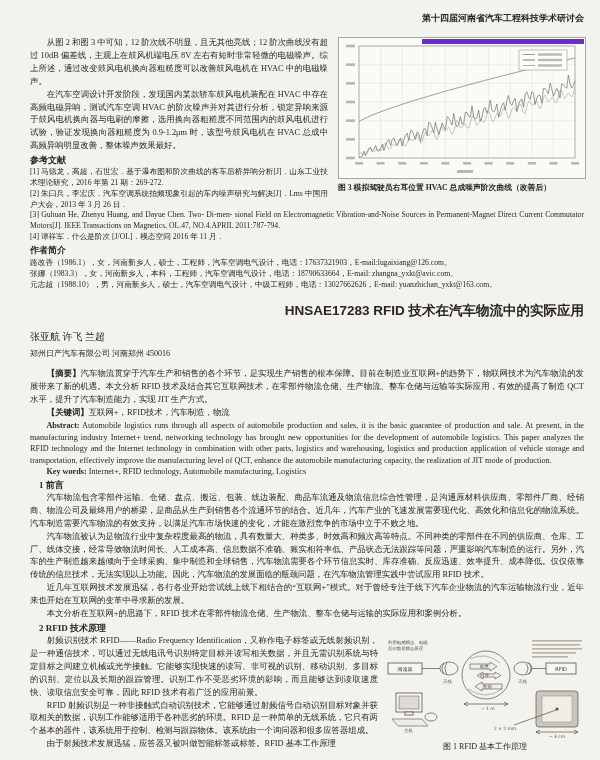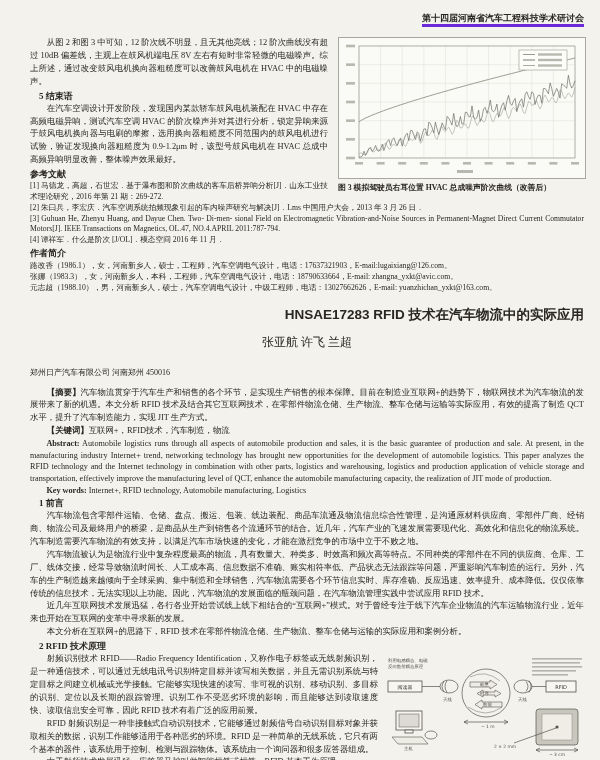--- a/index.html
+++ b/index.html
@@ -1,31 +1,31 @@
 <!DOCTYPE html>
 <html><head>
 <meta charset="utf-8">
 <style>
   html,body{margin:0;padding:0}
   body{width:600px;height:760px;background:#e6e5e0;font-family:"Liberation Serif","DejaVu Serif",serif;color:#29271f;overflow:hidden}
   .page{width:600px;height:760px;background:#f3f2ec;box-sizing:border-box;padding:12px 16px 6px 30px;overflow:hidden}
   p{margin:0;text-align:justify}
   .hdr{text-align:right;font-size:9px;font-weight:bold;margin-bottom:12px}
-  .hdr span{border-bottom:3px solid #6d28d9;padding-bottom:1px}
+  .hdr span{border-bottom:5px solid #6d28d9;padding-bottom:16px}
   .zh{font-size:8.4px;line-height:12.9px}
   .ind{text-indent:2em}
   .bh{font-weight:bold;font-size:9px;line-height:14px}
   .ind1{text-indent:1em}
   .refs{font-size:7.7px;line-height:10.8px}
   .bios{font-size:7.7px;line-height:11.2px}
   .fig3wrap{float:right;width:246px;margin:0 0 2px 10px}
   .figcap{font-size:7.8px;font-weight:bold;line-height:11px;margin-top:3px}
   .clr{clear:both}
   .title{text-align:right;font-weight:bold;font-size:13.5px;margin:12px 0 10px;font-family:"Liberation Sans","DejaVu Sans",sans-serif}
-  .authors{text-align:center;font-size:12px;margin-bottom:16px}
+  .authors{font-size:10px;margin-bottom:4px}
   .affil{font-size:8px;margin-bottom:9px}
   .en{font-size:8.2px;line-height:11.6px;text-align:justify}
   .fig1wrap{float:right;width:198px;margin:2px 0 0 8px}
   .fig1cap{text-align:center;font-weight:normal;font-size:8px;margin-top:2px}
   svg{display:block}
   .chart{background:#fafaf6;border:0.5px solid #a8a7a0}
   .g{stroke:#deded8;stroke-width:0.5}
   .tk{fill:#b9b8b0}
   .c1{fill:none;stroke:#8f8e86;stroke-width:0.9}
   .c2{fill:none;stroke:#6f6e66;stroke-width:0.7}
@@ -96,21 +96,20 @@
           <rect class="tk" x="199" y="15.3" width="24" height="2.4"></rect>
           <line x1="184" y1="22" x2="196" y2="22" stroke="#6f6e66" stroke-width="0.9"></line>
           <rect class="tk" x="199" y="20.8" width="24" height="2.4"></rect>
           <line x1="184" y1="27.5" x2="196" y2="27.5" stroke="#a3a29a" stroke-width="0.9"></line>
           <rect class="tk" x="199" y="26.3" width="24" height="2.4"></rect>
         </svg>
       <div class="figcap">图 3 模拟驾驶员右耳位置 HVAC 总成噪声阶次曲线（改善后）</div>
     </div>
 
     <p class="zh ind">从图 2 和图 3 中可知，12 阶次线不明显，且无其他亮线；12 阶次曲线没有超过 10dB 偏差线，主观上在鼓风机端电压 8V 左右有短时非常轻微的电磁噪声。综上所述，通过改变鼓风电机换向器粗糙度可以改善鼓风电机在 HVAC 中的电磁噪声。</p>
-    <div class="bh ind1">5 结束语</div>
     <p class="zh ind">在汽车空调设计开发阶段，发现国内某款轿车鼓风电机装配在 HVAC 中存在高频电磁异响，测试汽车空调 HVAC 的阶次噪声并对其进行分析，锁定异响来源于鼓风电机换向器与电刷的摩擦，选用换向器粗糙度不同范围内的鼓风电机进行试验，验证发现换向器粗糙度为 0.9-1.2μm 时，该型号鼓风电机在 HVAC 总成中高频异响明显改善，整体噪声效果最好。</p>
     <div class="bh">参考文献</div>
     <p class="refs">[1] 马德龙，高超，石世宏．基于瀑布图和阶次曲线的客车后桥异响分析[J]．山东工业技术理论研究，2016 年第 21 期：269-272.</p>
     <p class="refs">[2] 朱曰兵，李宏庆．汽车空调系统拍频现象引起的车内噪声研究与解决[J]．Lms 中国用户大会，2013 年 3 月 26 日．</p>
     <p class="refs">[3] Guhuan He, Zhenyu Huang, and Dayue Chen. Two- Di-men- sional Field on Electromagnetic Vibration-and-Noise Sources in Permanent-Magnet Direct Current Commutator Motors[J]. IEEE Transactions on Magnetics, OL.47, NO.4.APRIL 2011:787-794.</p>
     <p class="refs">[4] 谭祥军．什么是阶次 [J/OL]．模态空间 2016 年 11 月．</p>
     <div class="bh">作者简介</div>
     <p class="bios">路改香（1986.1），女，河南新乡人，硕士，工程师，汽车空调电气设计，电话：17637321903，E-mail:lugaixiang@126.com。</p>
     <p class="bios">张娜（1983.3），女，河南新乡人，本科，工程师，汽车空调电气设计，电话：18790633664，E-mail: zhangna_yxkt@avic.com。</p>
     <p class="bios">元志超（1988.10），男，河南新乡人，硕士，汽车空调电气设计，中级工程师，电话：13027662626，E-mail: yuanzhichan_yxkt@163.com。</p>

